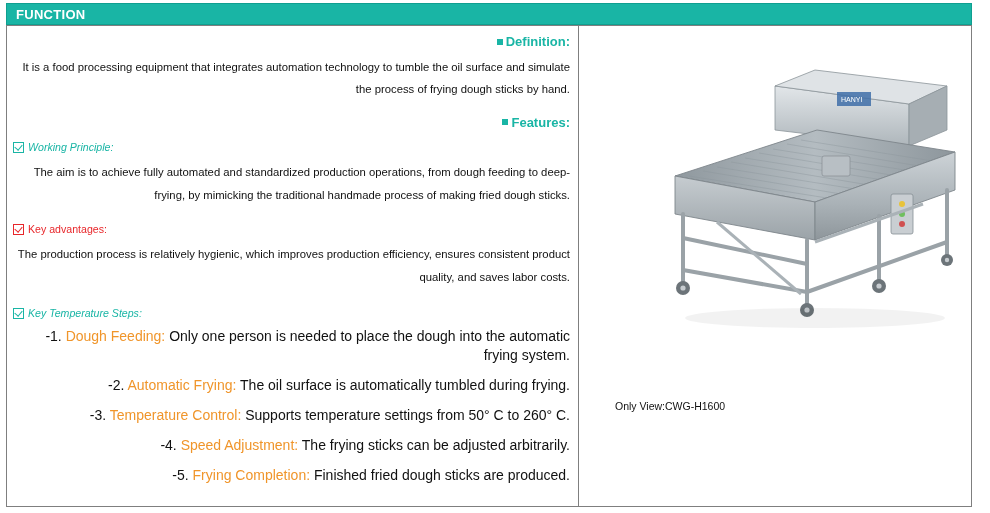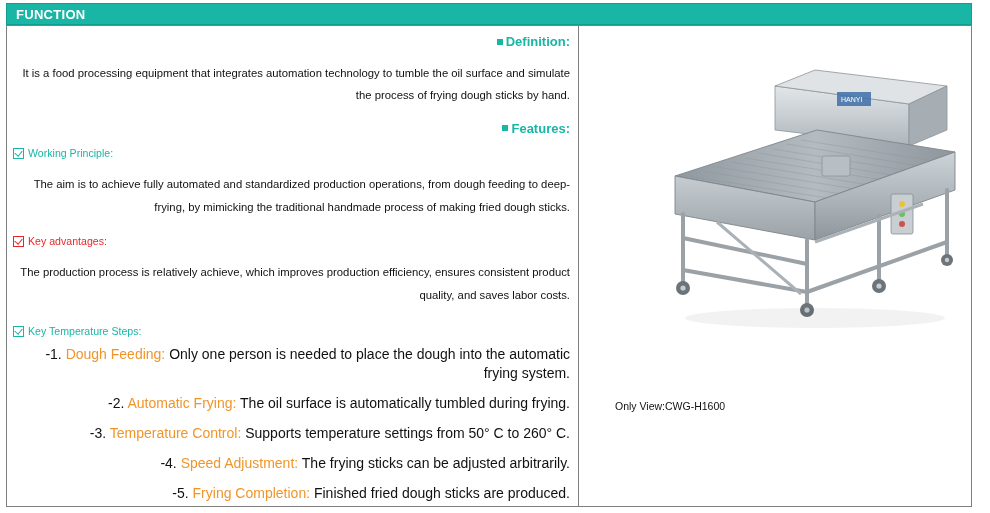--- a/index.html
+++ b/index.html
@@ -81,21 +81,21 @@
     background: #19b5a5;
     margin-right: 3px;
     vertical-align: middle;
     position: relative;
     top: -1px;
   }
   .para {
     font-size: 11.3px;
     line-height: 2.0;
     color: #111111;
-    margin: 12px 0 4px 0;
+    margin: 0 0 4px 0;
   }
   .sub-head {
     font-size: 10.6px;
     margin: 10px 0 6px 0;
     line-height: 1.4;
     display: flex;
     align-items: flex-start;
   }
   .sub-head .chk {
     display: inline-block;
@@ -111,21 +111,21 @@
     content: "";
     position: absolute;
     left: 1.5px;
     top: 0px;
     width: 4px;
     height: 6px;
     border: solid currentColor;
     border-width: 0 1.3px 1.3px 0;
     transform: rotate(40deg);
   }
-  .sub-head.teal { color: #19b5a5; }
+  .sub-head.teal { color: #19b5a5; font-style: italic; }
   .sub-head.red  { color: #e8262a; }
   .steps {
     margin: 6px 0 0 0;
   }
   .step {
     font-size: 14px;
     line-height: 1.35;
     margin: 0 0 11px 0;
     padding-left: 14px;
     color: #111111;
@@ -181,21 +181,21 @@
         <span>Working Principle:</span>
       </div>
 
       <p class="para">The aim is to achieve fully automated and standardized production operations, from dough feeding to deep-frying, by mimicking the traditional handmade process of making fried dough sticks.</p>
 
       <div class="sub-head red" style="margin-top:16px;">
         <span class="chk"></span>
         <span>Key advantages:</span>
       </div>
 
-      <p class="para">The production process is relatively achieve, which improves production efficiency, ensures consistent product quality, and saves labor costs.</p>
+      <p class="para">The production process is relatively hygienic, which improves production efficiency, ensures consistent product quality, and saves labor costs.</p>
 
       <div class="sub-head teal" style="margin-top:18px;">
         <span class="chk"></span>
         <span>Key Temperature Steps:</span>
       </div>
 
       <div class="steps">
         <div class="step">
           <span class="idx">-1.</span>
           <span class="term">Dough Feeding:</span>

